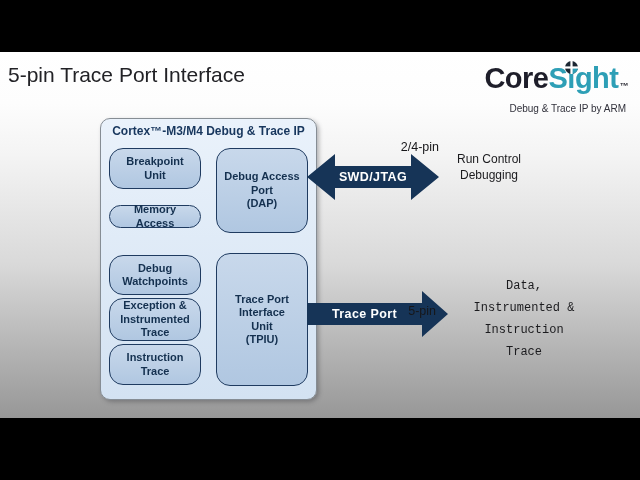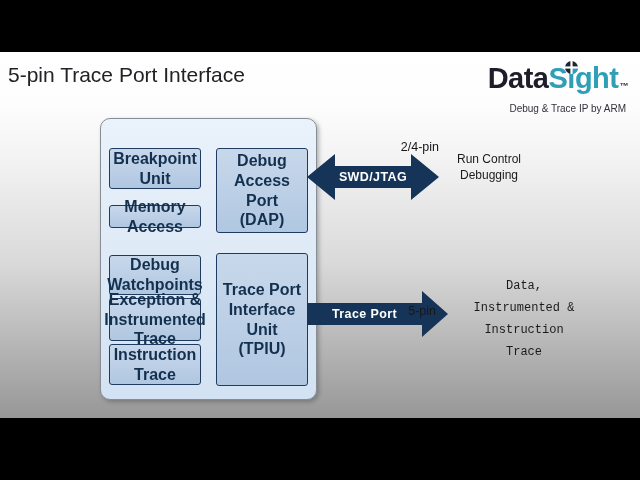--- a/index.html
+++ b/index.html
@@ -33,23 +33,23 @@
     box-sizing:border-box;border:1.5px solid #868d94;border-radius:10px;
     background:linear-gradient(180deg,#EAF2FB 0%,#DDE9F6 55%,#D3E2F2 100%);
     box-shadow:2px 2px 4px rgba(50,50,55,0.35);
   }
   .container-title{
     position:absolute;left:0;top:5px;width:100%;text-align:center;
     font-size:12px;font-weight:bold;color:#17365D;white-space:nowrap;
   }
   .blk{
     position:absolute;box-sizing:border-box;
-    border:1.3px solid #1F3B60;border-radius:3px;
+    border:1.3px solid #1F3B60;border-radius:14px;
     background:linear-gradient(180deg,#C8D8EB 0%,#BACEE5 60%,#B0C7E1 100%);
-    color:#14304F;font-size:16px;font-weight:bold;line-height:1.22;
+    color:#14304F;font-size:11px;font-weight:bold;line-height:1.22;
     display:flex;align-items:center;justify-content:center;text-align:center;
     white-space:pre-line;padding:2px;
   }
   
   .arrow{position:absolute;}
   .arrow-text{
     position:absolute;display:flex;align-items:center;justify-content:center;
     color:#ffffff;font-size:12.5px;font-weight:bold;letter-spacing:0.4px;
   }
   .pin-label{
@@ -65,30 +65,31 @@
 </head>
 <body>
 
 <div class="bar top"></div>
 
 <div class="slide">
 
   <h1 class="slide-title">5-pin Trace Port Interface</h1>
 
   <div class="logo">
-    <div class="logo-word"><span class="lg-dark">Data</span><span class="lg-teal">S</span><span class="lg-teal logo-i"><span>ı</span><svg class="logo-target" width="13" height="13" viewBox="0 0 13 13">
+    <div class="logo-word"><span class="lg-dark">Core</span><span class="lg-teal">S</span><span class="lg-teal logo-i"><span>ı</span><svg class="logo-target" width="13" height="13" viewBox="0 0 13 13">
             <circle cx="6.5" cy="6.5" r="6.5" fill="#1C2733"></circle>
             <path d="M6.5 6.5 L13 6.5 A6.5 6.5 0 0 1 6.5 13 Z" fill="#2E9FB6"></path>
             <rect x="5.4" y="0" width="2.2" height="13" fill="#ffffff"></rect>
             <rect x="0" y="5.4" width="13" height="2.2" fill="#ffffff"></rect>
           </svg></span><span class="lg-teal">ght</span><span class="logo-tm">™</span></div>
     <div class="logo-tag">Debug &amp; Trace IP by ARM</div>
   </div>
 
   <div class="container">
+    <div class="container-title">Cortex™-M3/M4 Debug &amp; Trace IP</div>
 
     <div class="blk" style="left:8px;top:29px;width:92px;height:41px">Breakpoint
 Unit</div>
     <div class="blk" style="left:8px;top:86px;width:92px;height:23px">Memory
 Access</div>
     <div class="blk" style="left:8px;top:136px;width:92px;height:40px">Debug
 Watchpoints</div>
     <div class="blk" style="left:8px;top:179px;width:92px;height:43px">Exception &amp;
 Instrumented
 Trace</div>

